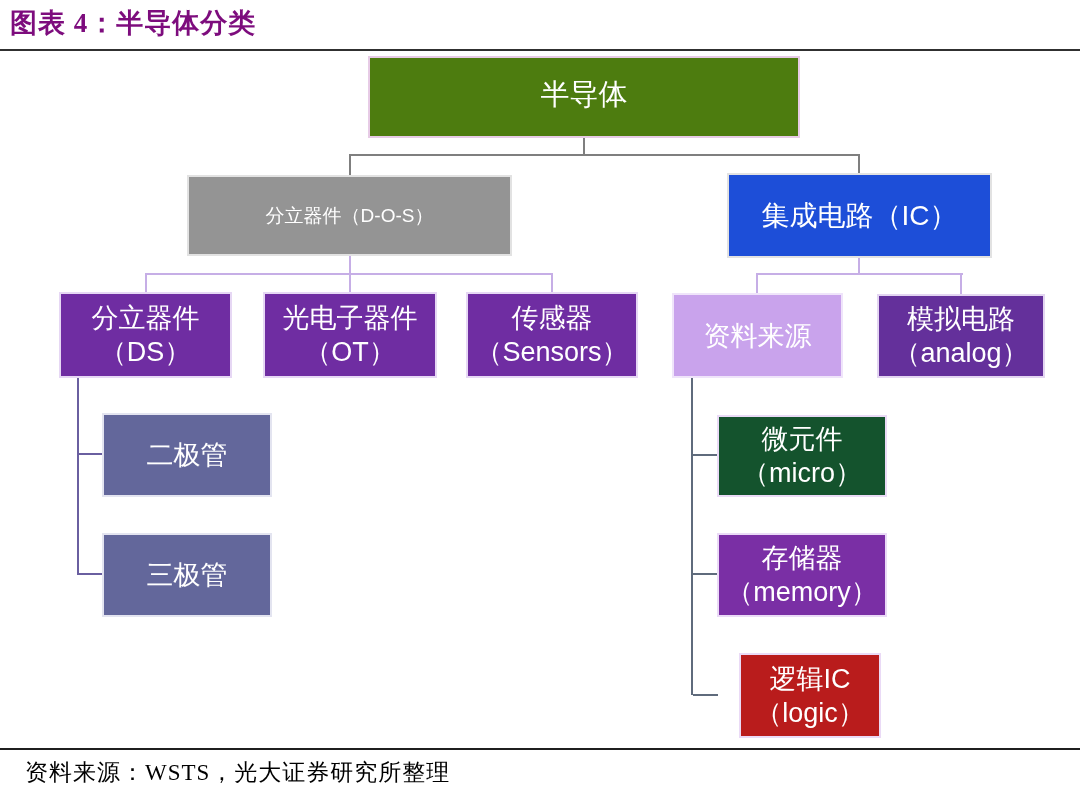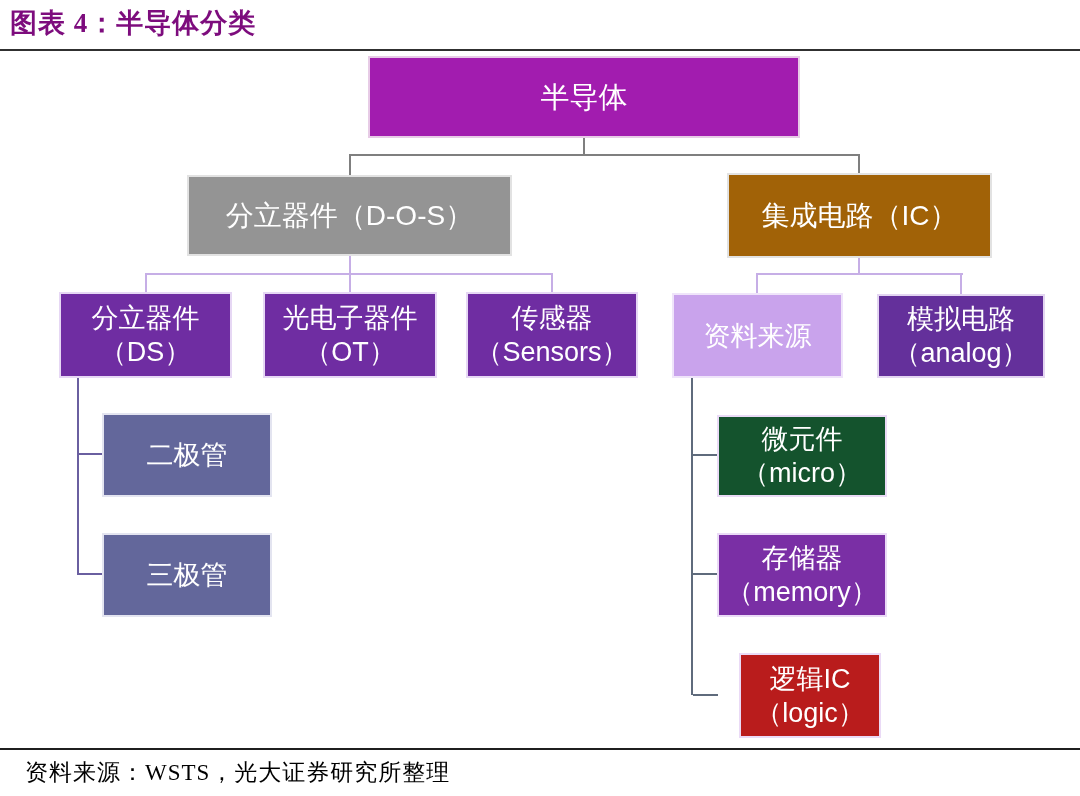--- a/index.html
+++ b/index.html
@@ -27,23 +27,23 @@
 
   
   .node {
     position: absolute; display: flex; flex-direction: column;
     align-items: center; justify-content: center;
     color: #ffffff; text-align: center;
     font-size: 27px; line-height: 34px; box-sizing: border-box;
   }
   .node .l1, .node .l2 { display: block; white-space: nowrap; }
 
-  #n-root    { left: 368px; top:  56px; width: 432px; height: 82px; background: #a21caf; border: 2px solid #E7CBE6; font-size: 29px; }
-  #n-dos     { left: 187px; top: 175px; width: 325px; height: 81px; background: #949494; border: 2px solid #E2E2E2; font-size: 28px; }
-  #n-ic      { left: 727px; top: 173px; width: 265px; height: 85px; background: #a16207; border: 2px solid #E2E2E2; font-size: 28px; }
+  #n-root    { left: 368px; top:  56px; width: 432px; height: 82px; background: #4d7c0f; border: 2px solid #E7CBE6; font-size: 29px; font-family: Liberation Mono, monospace; }
+  #n-dos     { left: 187px; top: 175px; width: 325px; height: 81px; background: #949494; border: 2px solid #E2E2E2; font-size: 19px; }
+  #n-ic      { left: 727px; top: 173px; width: 265px; height: 85px; background: #1d4ed8; border: 2px solid #E2E2E2; font-size: 28px; }
   #n-ds      { left:  59px; top: 292px; width: 173px; height: 86px; background: #6F2DA2; border: 2px solid #E6D7F4; }
   #n-ot      { left: 263px; top: 292px; width: 174px; height: 86px; background: #6F2DA2; border: 2px solid #E6D7F4; text-align: center; }
   #n-sensors { left: 466px; top: 292px; width: 172px; height: 86px; background: #6F2DA2; border: 2px solid #E6D7F4; }
   #n-digital { left: 672px; top: 293px; width: 171px; height: 85px; background: #C9A3EC; border: 2px solid #EFE4FA; }
   #n-analog  { left: 877px; top: 294px; width: 168px; height: 84px; background: #64309B; border: 2px solid #E3D5F1; text-align: right; }
   #n-diode   { left: 102px; top: 413px; width: 170px; height: 84px; background: #63679B; border: 2px solid #E3E4F0; }
   #n-triode  { left: 102px; top: 533px; width: 170px; height: 84px; background: #63679B; border: 2px solid #E3E4F0; }
   #n-micro   { left: 717px; top: 415px; width: 170px; height: 82px; background: #14532d; border: 2px solid #EADAF6; }
   #n-memory  { left: 717px; top: 533px; width: 170px; height: 84px; background: #7A2FA5; border: 2px solid #EADAF6; }
   #n-logic   { left: 715px; top: 653px; width: 142px; height: 85px; background: #b91c1c; border: 2px solid #EADAF6; margin-left: 24px; }

